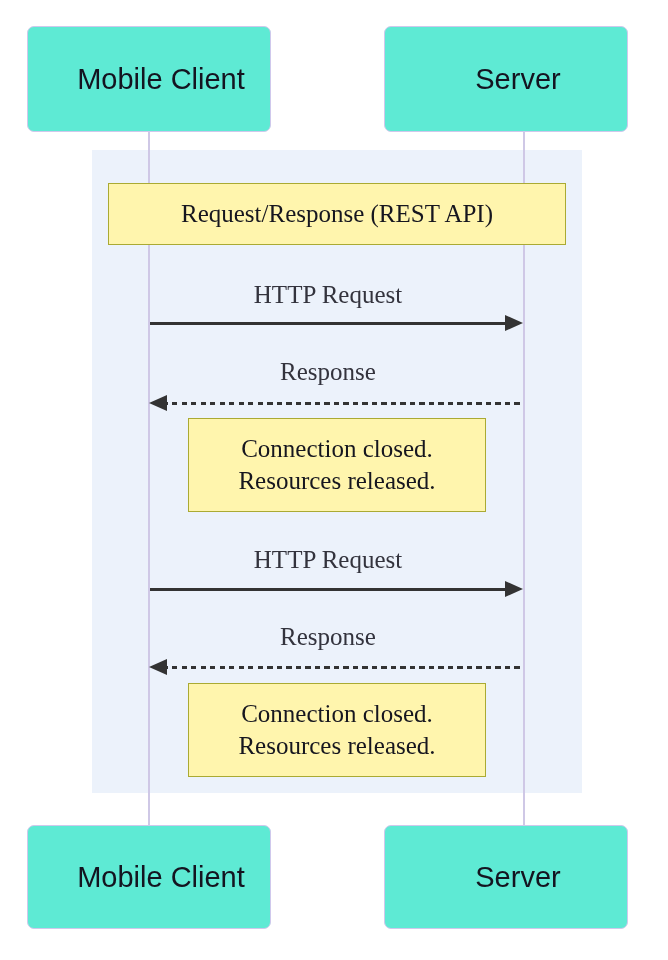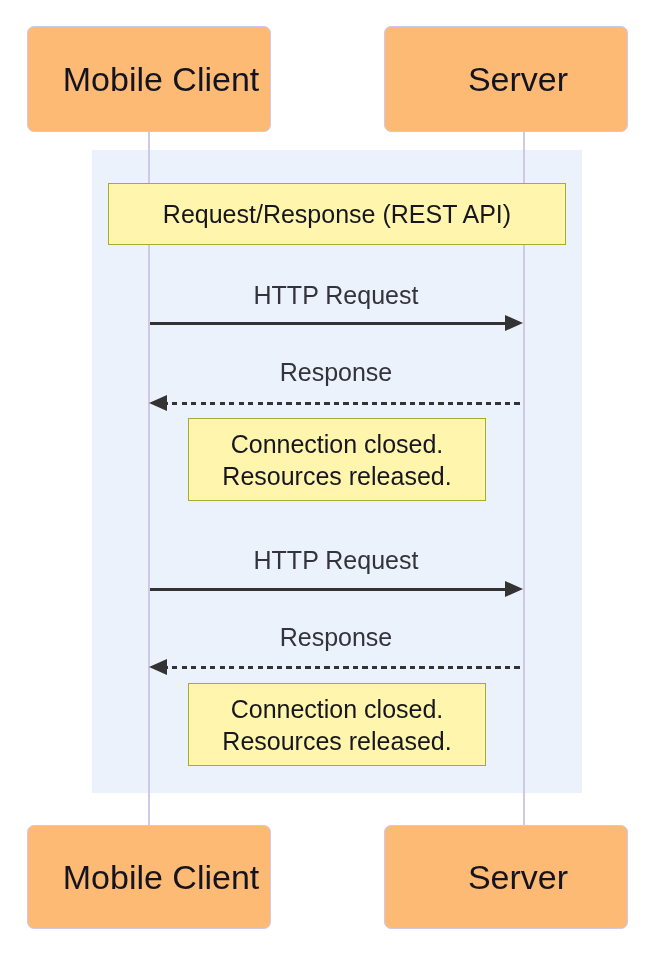--- a/index.html
+++ b/index.html
@@ -14,28 +14,28 @@
     height: 960px;
     background: #ffffff;
     overflow: hidden;
     color: #1f1f2e;
   }
   
   .actor {
     position: absolute;
     width: 244px;
     height: 106px;
-    background: #fdba74;
+    background: #5eead4;
     border: 1.5px solid #cfc8ec;
     border-radius: 7px;
     box-sizing: border-box;
     display: flex;
     align-items: center;
     justify-content: center;
-    font-size: 34px;
+    font-size: 29px;
     color: #141420;
     z-index: 4;
     padding-left: 24px;
   }
   .actor.top    { top: 26px; }
   .actor.bottom { top: 825px; height: 104px; }
   .actor.left-col  { left: 27px; }
   .actor.right-col { left: 384px; }
   
   .lifeline {
@@ -65,45 +65,47 @@
     border: 1.5px solid #aaaa33;
     box-sizing: border-box;
     display: flex;
     flex-direction: column;
     align-items: center;
     justify-content: center;
     text-align: center;
     font-size: 25px;
     color: #16161f;
     z-index: 5;
+    font-family: Liberation Serif, serif;
   }
   .note.title-note {
     left: 108px;
     top: 183px;
     width: 458px;
     height: 62px;
   }
   .note.msg-note {
     left: 188px;
     width: 298px;
-    height: 83px;
+    height: 94px;
     line-height: 32px;
   }
   .note.n1 { top: 418px; }
   .note.n2 { top: 683px; }
   
   .msg-label {
     position: absolute;
-    left: 149px;
+    left: 141px;
     width: 374px;
     text-align: center;
     font-size: 25px;
     line-height: 30px;
     color: #33333d;
     z-index: 5;
+    font-family: Liberation Serif, serif;
   }
   .msg-line {
     position: absolute;
     height: 2.5px;
     background: #333333;
     z-index: 5;
   }
   .msg-line.solid {
     left: 150px;
     width: 357px;

